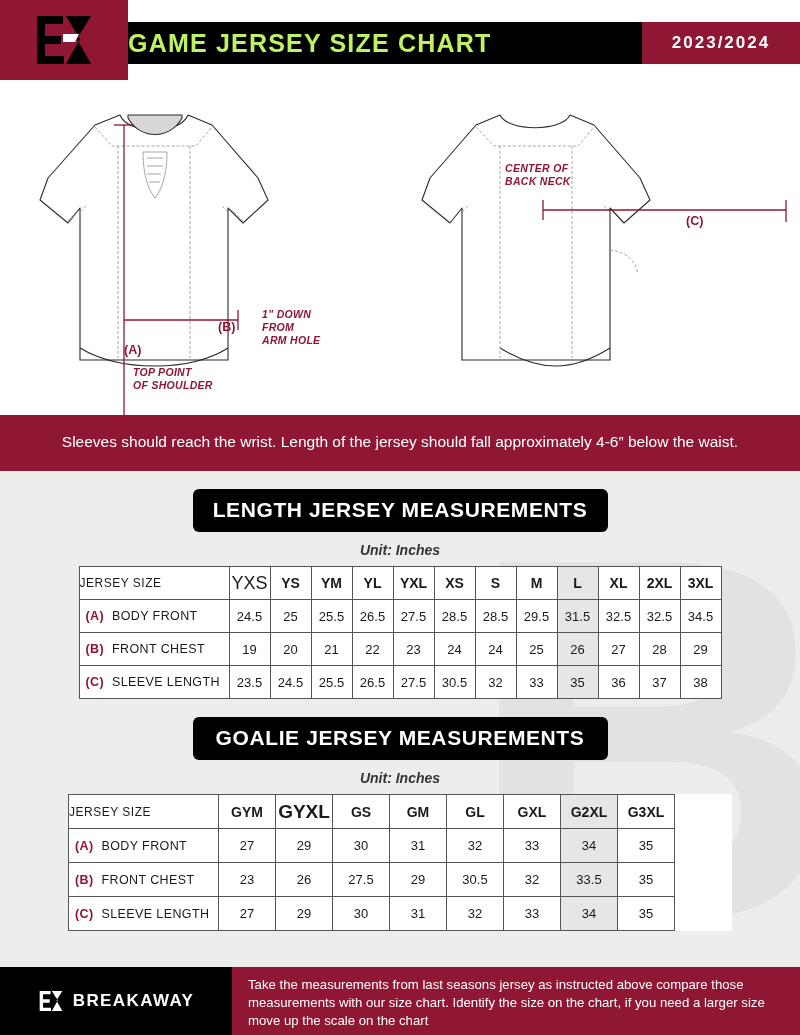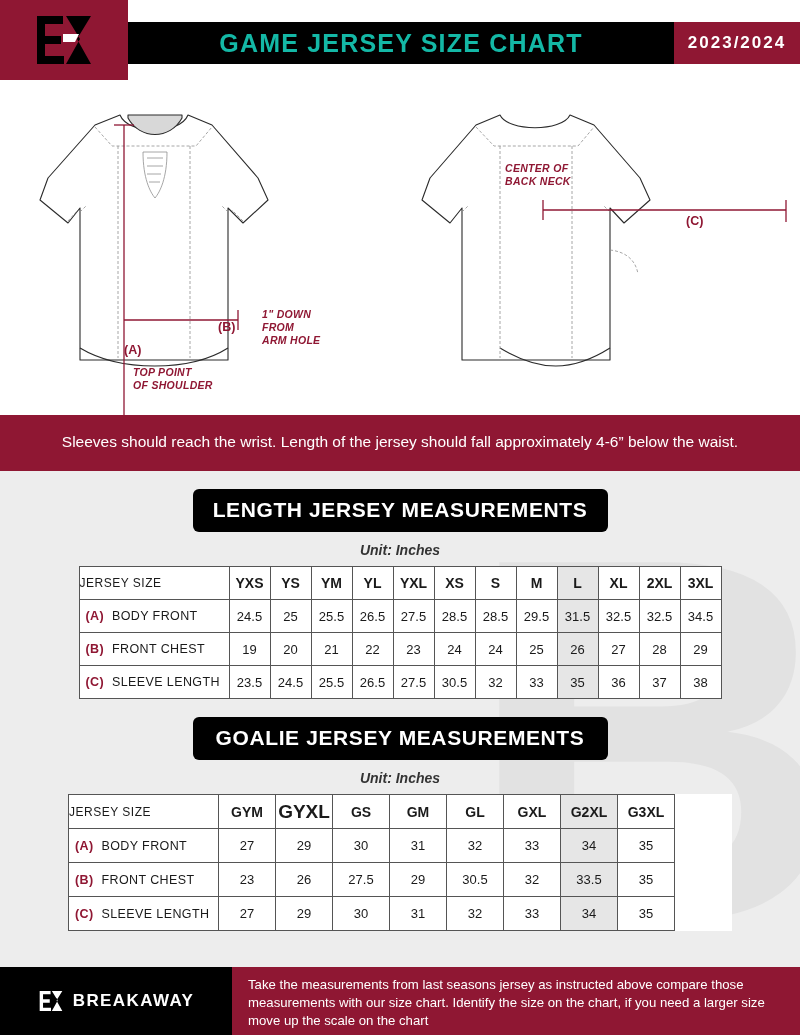--- a/index.html
+++ b/index.html
@@ -55,29 +55,28 @@
   .header-title-bar {
     position: absolute;
     left: 128px; top: 22px;
     right: 0; height: 42px;
     background: #000000;
     display: flex;
     align-items: center;
   }
   .header-title {
     flex: 1;
-    text-align: center;
-    color: #14b8a6;
+    color: #bef264;
     font-size: 25px;
     font-weight: 700;
     letter-spacing: 1.2px;
     font-family: "Liberation Sans", sans-serif;
   }
   .header-year {
-    width: 126px;
+    width: 158px;
     background: #8f1733;
     height: 42px;
     display: flex; align-items: center; justify-content: center;
     color: #ffffff;
     font-size: 17px;
     font-weight: 700;
     letter-spacing: 2px;
   }
 
   
@@ -300,21 +299,21 @@
 
 <div class="note-bar">Sleeves should reach the wrist. Length of the jersey should fall approximately 4-6” below the waist.</div>
 
 <div class="section">
   <div class="section-title">LENGTH JERSEY MEASUREMENTS</div>
   <div class="unit">Unit: Inches</div>
   <table id="player-table">
       <tbody>
         <tr>
           <td class="c0 row-head hdr-label" style="text-align: center; padding-left: 0px;">JERSEY SIZE</td>
-          <td class="cw" style="font-weight: 700; font-size: 14px;">YXS</td>
+          <td class="cw" style="font-weight: 400; font-size: 18px;">YXS</td>
           <td class="cw" style="font-weight: 700; font-size: 14px;">YS</td>
           <td class="cw" style="font-weight: 700; font-size: 14px;">YM</td>
           <td class="cw" style="font-weight: 700; font-size: 14px;">YL</td>
           <td class="cw" style="font-weight: 700; font-size: 14px;">YXL</td>
           <td class="cw" style="font-weight: 700; font-size: 14px;">XS</td>
           <td class="cw" style="font-weight: 700; font-size: 14px;">S</td>
           <td class="cw" style="font-weight: 700; font-size: 14px;">M</td>
           <td class="cw hl" style="font-weight: 700; font-size: 14px;">L</td>
           <td class="cw" style="font-weight: 700; font-size: 14px; margin-top: 24px;">XL</td>
           <td class="cw" style="font-weight: 700; font-size: 14px;">2XL</td>

